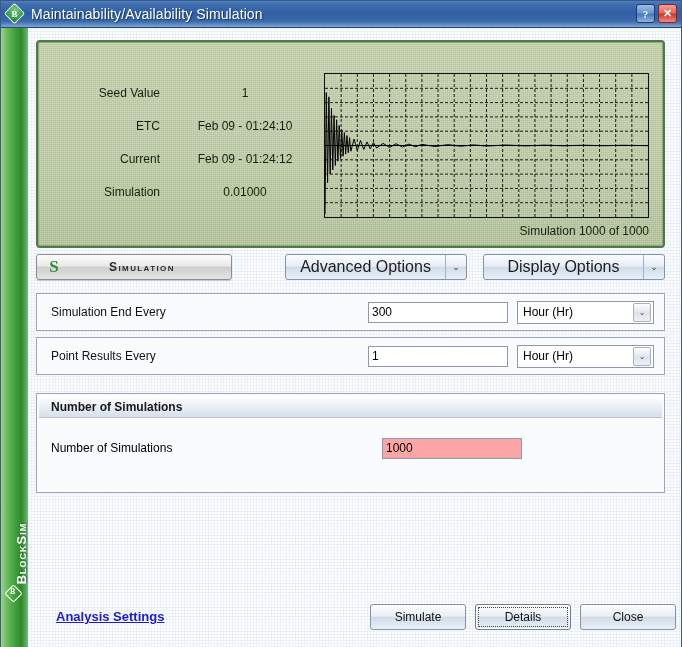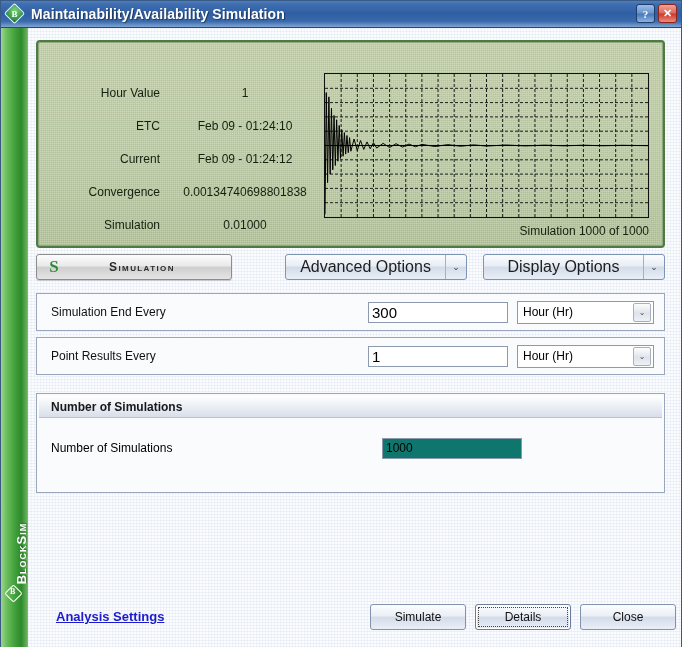--- a/index.html
+++ b/index.html
@@ -27,21 +27,21 @@
   .app-icon .diamond{
     position:absolute;left:1px;top:1px;width:13px;height:13px;
     background:radial-gradient(circle at 35% 30%,#7ed07a,#2f9b42 70%,#1d6b2c);
     transform:rotate(45deg);border-radius:2px;border:1px solid #e8f5e8;
   }
   .app-icon .inner{
     position:absolute;left:5.5px;top:4px;color:#fff;font-size:9px;font-weight:bold;
     font-family:"Liberation Serif", serif;line-height:11px;
   }
   .title-text{
-    color:#ffffff;font-weight:bold;font-size:14px;letter-spacing:0.1px;
+    color:#ffffff;font-weight:normal;font-size:14px;letter-spacing:0.1px;
     text-shadow:1px 1px 1px rgba(0,0,0,.45);white-space:nowrap;
   }
   .title-btns{position:absolute;right:4px;top:3px;display:flex;gap:3px;}
   .tbtn{
     width:19px;height:19px;box-sizing:border-box;border:1px solid #1c3f72;
     border-radius:3px;display:flex;align-items:center;justify-content:center;
     color:#fff;font-size:11px;font-weight:bold;font-family:"Liberation Serif", serif;
   }
   .tbtn.help{background:linear-gradient(to bottom,#9dbde4 0%,#6b95cd 45%,#4a79ba 55%,#8fb3de 100%);}
   .tbtn.close{background:linear-gradient(to bottom,#f1a39a 0%,#e1685b 45%,#cf3a2c 55%,#ea8d80 100%);border-color:#8f2219;}
@@ -135,21 +135,21 @@
   .rowbox{
     position:absolute;left:8px;width:629px;box-sizing:border-box;
     border:1px solid #9aa6bb;background:#fafbfd;
     display:flex;align-items:center;
   }
   #row-end-time{top:265px;height:38px;}
   #row-point-results{top:309px;height:38px;}
   .row-label{padding-left:14px;font-size:12px;flex:1;color:#111;}
   .row-input{
     width:140px;height:21px;box-sizing:border-box;border:1px solid #8d99ae;background:#fff;
-    font-family:"Liberation Sans", sans-serif;font-size:15px;padding:0 3px;color:#000;
+    font-family:"Liberation Sans", sans-serif;font-size:12px;padding:0 3px;color:#000;
   }
   .row-select{
     width:137px;height:23px;margin-left:9px;margin-right:10px;box-sizing:border-box;
     border:1px solid #8d99ae;background:#fff;display:flex;align-items:center;
   }
   .row-select .sel-val{flex:1;padding-left:5px;font-size:12px;}
   .row-select .sel-arrow{
     width:18px;height:19px;margin-right:2px;box-sizing:border-box;
     border:1px solid #a8b0bd;border-radius:2px;
     background:linear-gradient(to bottom,#fdfdfd,#dfe3ea 55%,#eef1f5);
@@ -163,21 +163,21 @@
   .group-header{
     height:22px;box-sizing:border-box;margin:2px;
     background:linear-gradient(to bottom,#ffffff 0%,#e9edf4 55%,#d8dfea 100%);
     border-bottom:1px solid #b9c2d2;
     display:flex;align-items:center;
   }
   .group-header .gh-text{padding-left:12px;font-size:12px;font-weight:bold;color:#17181a;}
   .group-row{display:flex;align-items:center;height:40px;margin-top:10px;}
   .group-row .gr-label{padding-left:14px;font-size:12px;flex:1;}
   .group-row .gr-input{
-    width:140px;height:21px;box-sizing:border-box;border:1px solid #8d99ae;background:#0f766e;
+    width:140px;height:21px;box-sizing:border-box;border:1px solid #8d99ae;background:#fca5a5;
     font-family:"Liberation Sans", sans-serif;font-size:12px;padding:0 3px;margin-right:142px;color:#000;
   }
   
   .footer{position:absolute;left:14px;right:0;bottom:0;height:52px;}
   .analysis-link{
     position:absolute;left:14px;top:14px;font-size:13px;font-weight:bold;
     color:#1a1ad0;text-decoration:underline;cursor:pointer;
   }
   .fbtn{
     position:absolute;top:9px;height:26px;width:96px;box-sizing:border-box;
@@ -218,34 +218,30 @@
         <div class="b">B</div>
       </div>
     </div>
 
     <div class="content">
 
       <div class="results">
 
         <div class="stats">
           <div class="stat-row">
-            <div class="stat-label">Hour Value</div>
+            <div class="stat-label">Seed Value</div>
             <div class="stat-value">1</div>
           </div>
           <div class="stat-row">
             <div class="stat-label">ETC</div>
             <div class="stat-value">Feb 09 - 01:24:10</div>
           </div>
           <div class="stat-row">
             <div class="stat-label">Current</div>
             <div class="stat-value">Feb 09 - 01:24:12</div>
-          </div>
-          <div class="stat-row">
-            <div class="stat-label">Convergence</div>
-            <div class="stat-value">0.00134740698801838</div>
           </div>
           <div class="stat-row">
             <div class="stat-label">Simulation</div>
             <div class="stat-value">0.01000</div>
           </div>
         </div>
 
         <div class="chartbox">
           <svg id="conv-svg" width="323" height="143" viewBox="0 0 323 143">
               <line x1="16.15" y1="0" x2="16.15" y2="143" stroke="#1a1a1a" stroke-width="1" stroke-dasharray="3,2"></line>

